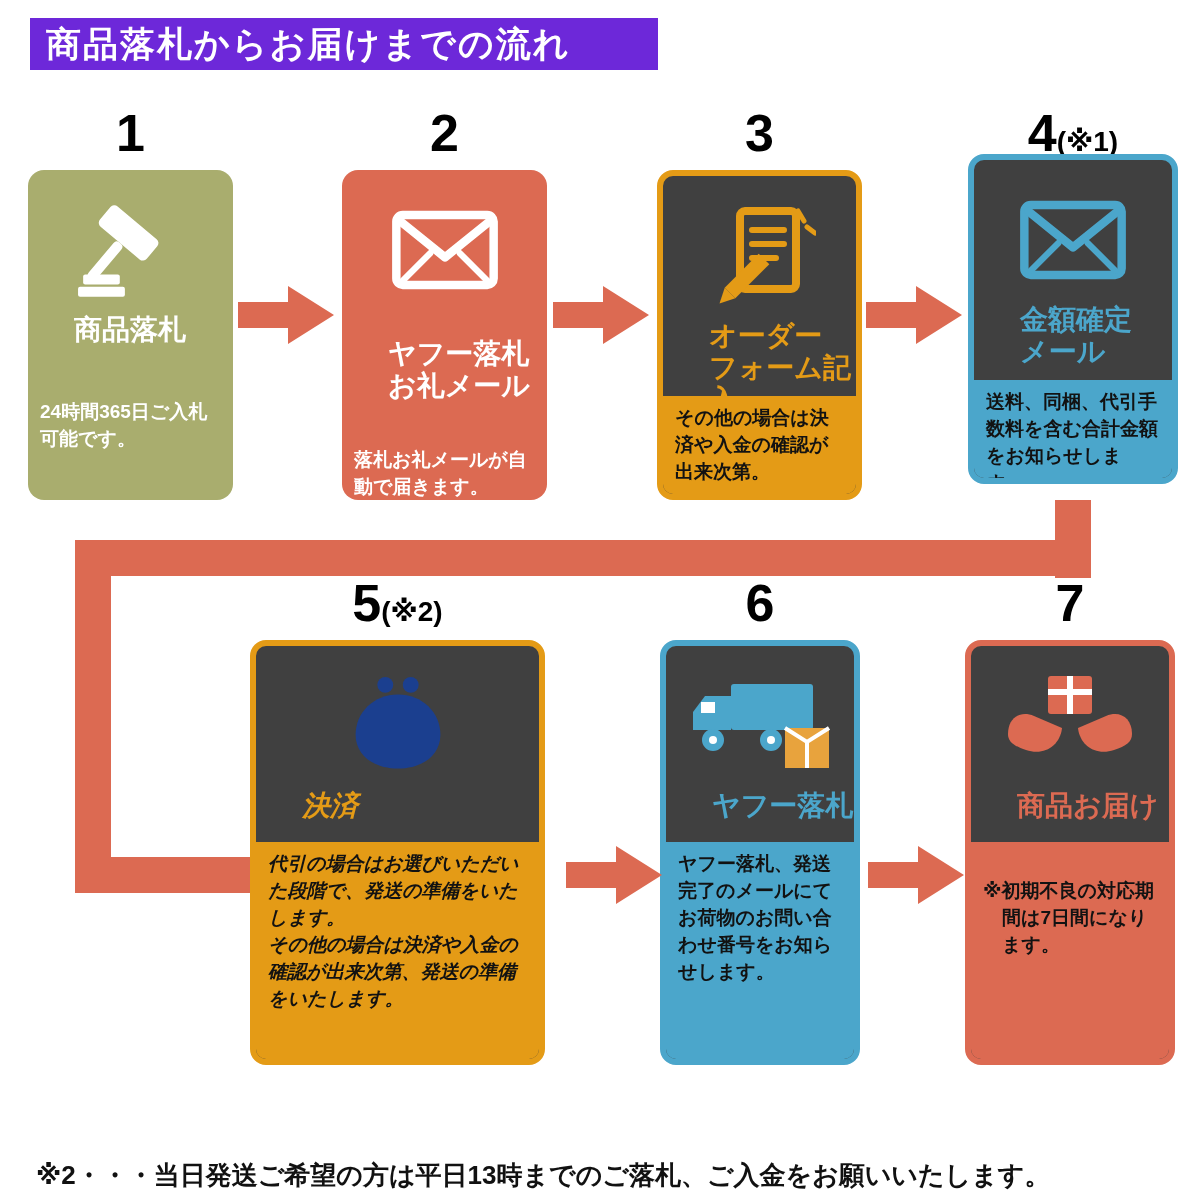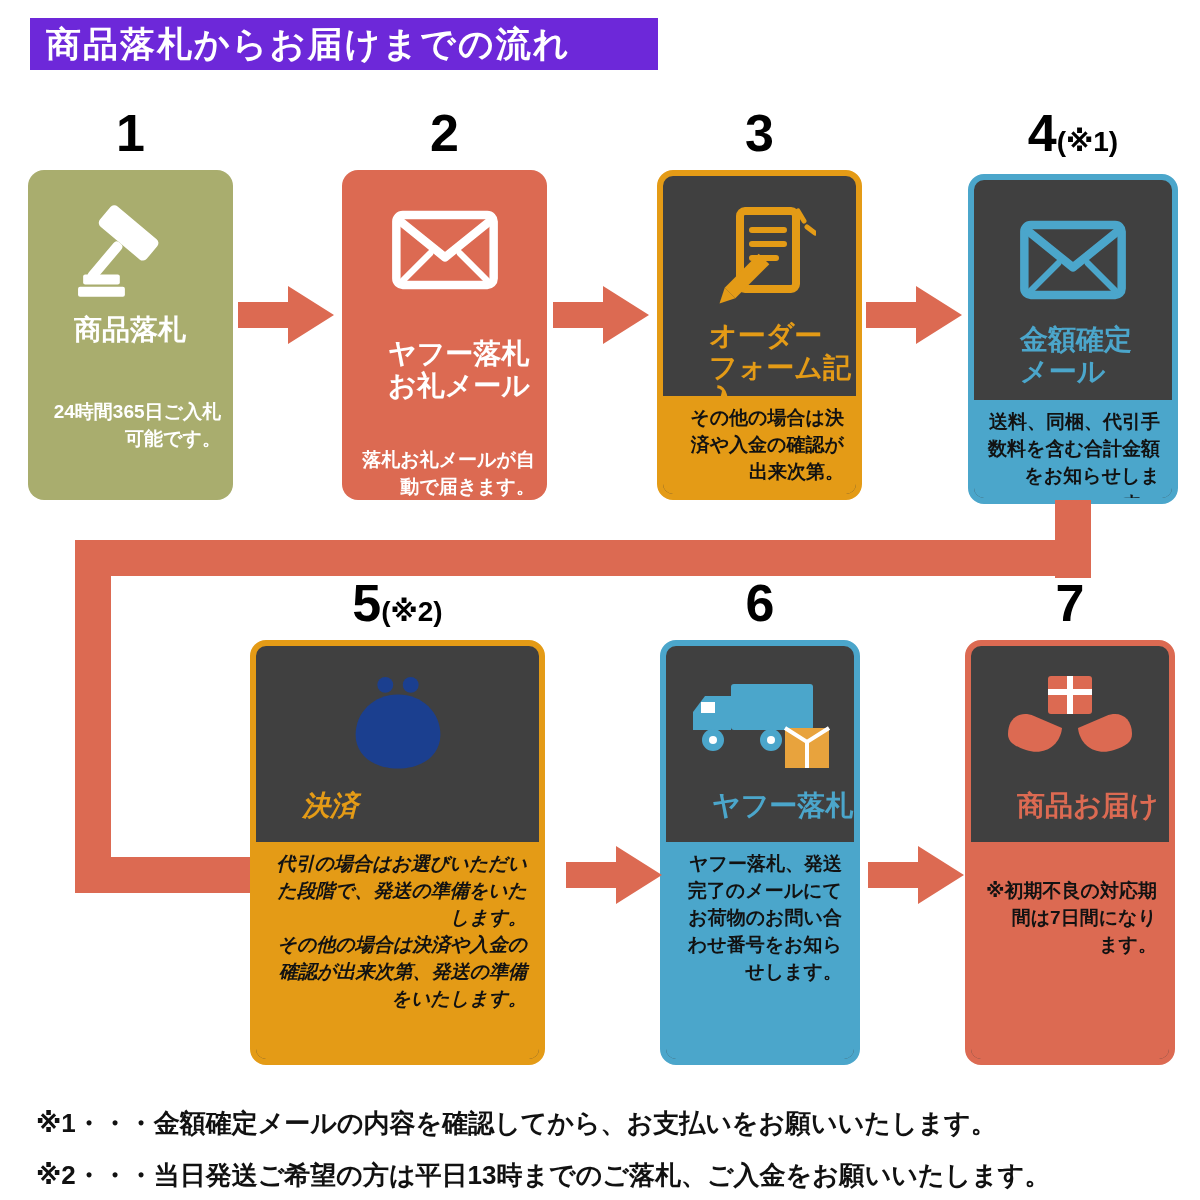--- a/index.html
+++ b/index.html
@@ -27,21 +27,21 @@
   }
   .card.solid{background:var(--accent);color:#fff;}
   .card.outline{background:#404040;border:6px solid var(--accent);color:var(--accent);}
   .icon-box{height:128px;margin-top:16px;display:flex;align-items:center;justify-content:center;flex:0 0 auto;}
   .row2 .icon-box{height:134px;margin-top:10px;}
   .card-label{text-align:left;font-weight:700;font-size:28px;line-height:32px;white-space:pre-line;flex:0 0 auto;padding-left:46px;}
   .row1 .card-label{height:68px;}
   .row2 .card-label{height:44px;}
   .card-body{
     flex:1 1 auto;margin-top:8px;padding:8px 12px 10px;
-    font-size:19px;line-height:27px;font-weight:700;text-align:right;white-space:pre-line;
+    font-size:19px;line-height:27px;font-weight:700;text-align:left;white-space:pre-line;
   }
   .solid .card-body{color:#fff;}
   .outline .card-body{background:var(--accent);color:#121212;}
   .card-body p{margin:0;}
   .card-body p.hang{text-indent:-1em;padding-left:1em;}
   
   .pipe{position:absolute;}
   .arrow{position:absolute;display:block;}
   
   .footnote{position:absolute;left:36px;font-size:26px;line-height:34px;font-weight:700;color:#111;white-space:nowrap;}
@@ -109,21 +109,21 @@
         <line x1="60" y1="56" x2="26" y2="90" stroke="currentColor" stroke-width="15"></line>
         <polygon points="20.7,84.7 31.3,95.3 15.5,100.5" fill="currentColor"></polygon>
         <path d="M94 8 L100 18 M103 24 L111 30" fill="none" stroke="currentColor" stroke-width="5" stroke-linecap="round"></path>
       </svg>
     </div>
     <div class="card-label">オーダー
 フォーム記入</div>
     <div class="card-body"><p>その他の場合は決済や入金の確認が出来次第。</p></div>
   </div>
 
-  <div class="card outline row1" style="left: 968px; top: 174px; width: 210px; height: 330px; --accent: #4BA6CB;">
+  <div class="card outline row1" style="left: 968px; top: 154px; width: 210px; height: 330px; --accent: #4BA6CB;">
     <div class="icon-box">
       <svg width="110" height="84" viewBox="0 0 104 78">
         <rect x="6" y="6" width="92" height="66" rx="6" fill="none" stroke="currentColor" stroke-width="8"></rect>
         <path d="M10 12 L52 46 L94 12" fill="none" stroke="currentColor" stroke-width="8" stroke-linecap="round" stroke-linejoin="round"></path>
         <path d="M12 68 L38 42 M92 68 L66 42" fill="none" stroke="currentColor" stroke-width="6" stroke-linecap="round"></path>
       </svg>
     </div>
     <div class="card-label">金額確定
 メール</div>
     <div class="card-body"><p>送料、同梱、代引手数料を含む合計金額をお知らせします。</p></div>
@@ -209,16 +209,15 @@
     </div>
   </div>
 
   <svg class="arrow" style="left: 566px; top: 843px; color: rgb(220, 106, 82);" width="96" height="64" viewBox="0 0 96 64">
     <polygon points="0,19 50,19 50,3 96,32 50,61 50,45 0,45" fill="currentColor"></polygon>
   </svg>
   <svg class="arrow" style="left: 868px; top: 843px; color: rgb(220, 106, 82);" width="96" height="64" viewBox="0 0 96 64">
     <polygon points="0,19 50,19 50,3 96,32 50,61 50,45 0,45" fill="currentColor"></polygon>
   </svg>
 
-  <div class="footnote" style="top:1106px;">※1・・・金額確定メールの内容を確認してから、お支払いをお願いいたします。</div>
   <div class="footnote" style="top:1158px;">※2・・・当日発送ご希望の方は平日13時までのご落札、ご入金をお願いいたします。</div>
 
 </div>
 
 </body></html>

